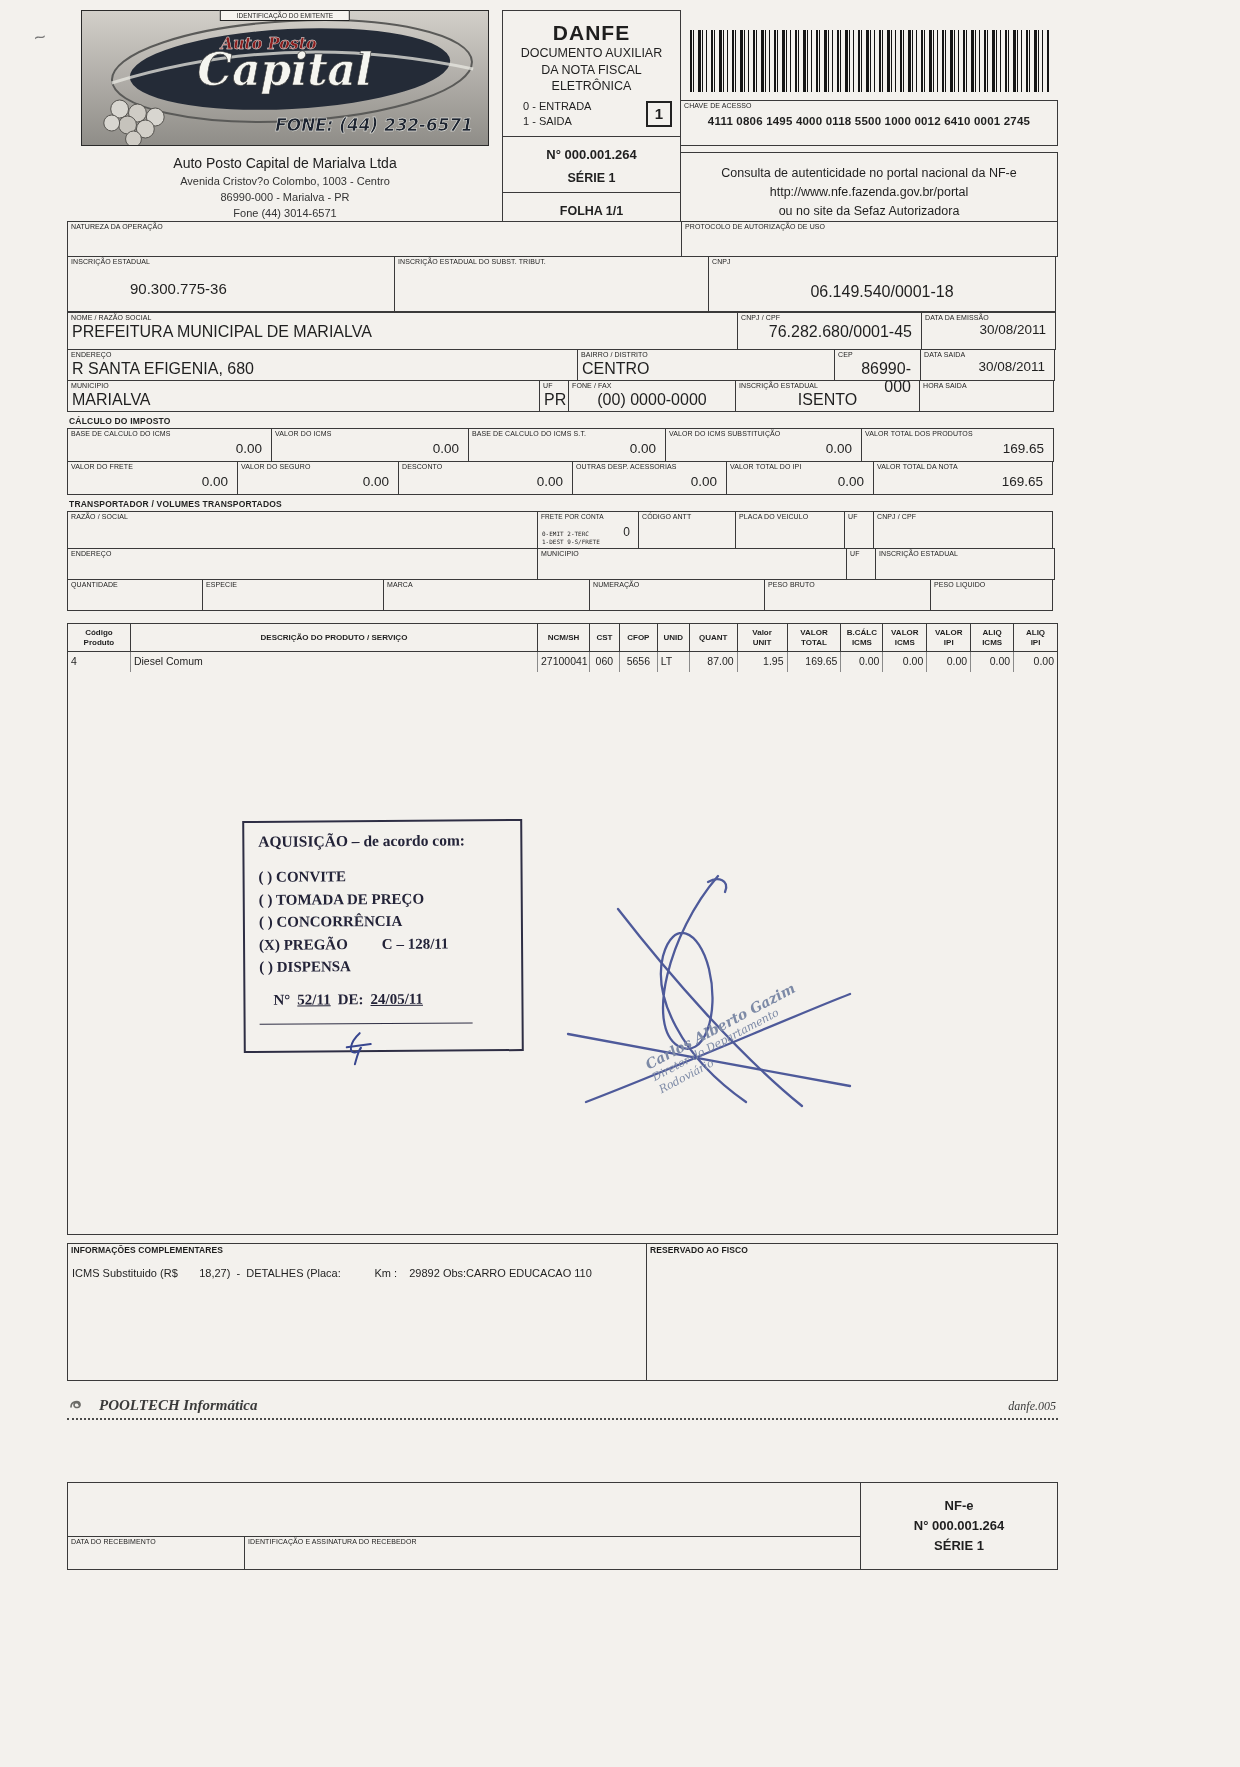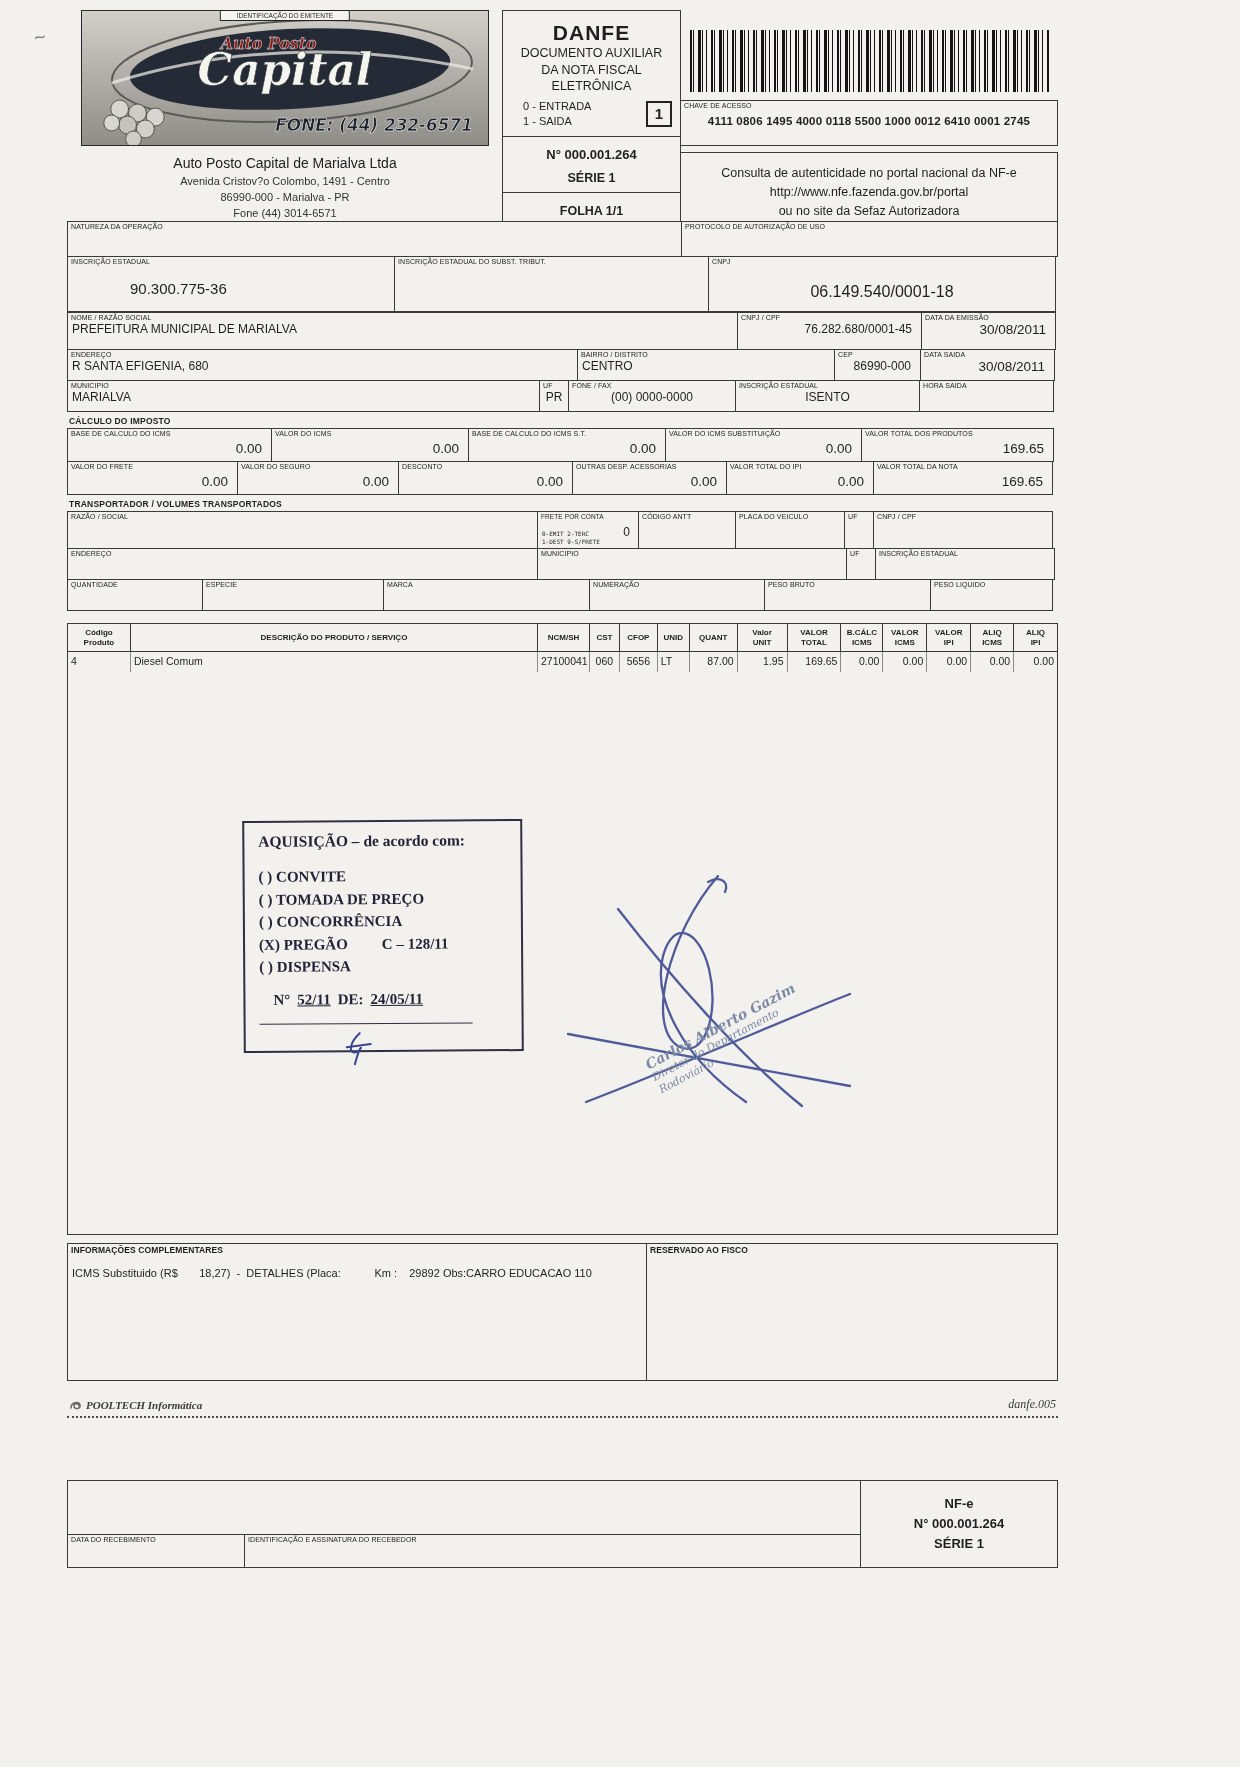--- a/index.html
+++ b/index.html
@@ -15,21 +15,21 @@
 
   .tilde { position: absolute; left: 34px; top: 26px; font-size: 20px; color: #777; transform: rotate(-12deg); }
 
   
   .row { display: flex; }
   .row.up { margin-top: -1px; }
   .cell { position: relative; border: 1px solid #3a3a3a; padding: 10px 4px 2px 4px; background: transparent; }
   .cell + .cell { margin-left: -1px; }
   .lbl { position: absolute; top: 1px; left: 3px; font-size: 7px; letter-spacing: .1px; color: #1c1c1c; white-space: nowrap; }
   .lbl-lg { font-size: 8.5px; font-weight: bold; }
-  .val { font-size: 12px; line-height: 1.1; }
+  .val { font-size: 16px; line-height: 1.1; }
   .ralign { text-align: right; padding-right: 5px; }
   .center { text-align: center; }
   .sec-title { font-size: 8.5px; font-weight: bold; padding: 4px 0 2px 2px; letter-spacing: .2px; }
 
   
   .header { display: flex; height: 212px; }
   .emit-col { width: 436px; position: relative; }
   .logo-box { position: relative; margin: 0 14px; height: 136px; border: 1px solid #2a2a2a; background: #b9b7b1; }
   .logo-id-label { position: absolute; top: -1px; left: 50%; transform: translateX(-50%);
     background: #f6f4f0; border: 1px solid #222; font-size: 6.5px; padding: 1px 16px; white-space: nowrap; z-index: 3; }
@@ -109,22 +109,22 @@
   .sig-role { font-size: 11px; line-height: 1.25; }
 
   
   .info-row { margin-top: 8px; }
   .info-left { width: 580px; height: 138px; }
   .info-right { width: 412px; }
   .info-text { margin-top: 13px; font-size: 11px; white-space: pre-wrap; }
 
   
   .pool-row { margin-top: 16px; display: flex; justify-content: space-between; align-items: flex-end; padding: 0 2px; }
-  .pool-left { display: flex; align-items: center; gap: 3px; font-family: "Liberation Serif", serif;
-    font-style: italic; font-weight: bold; font-size: 11px; color: #3a3a3a; }
+  .pool-left { display: flex; align-items: flex-start; gap: 16px; font-family: "Liberation Serif", serif;
+    font-style: italic; font-weight: bold; font-size: 15px; color: #3a3a3a; }
   .pool-ver { font-family: "Liberation Serif", serif; font-style: italic; font-size: 12px; color: #3a3a3a; }
   .dotline { margin-top: 4px; border-top: 2px dotted #4a4a4a; height: 0; }
 
   .receipt { margin-top: 62px; display: flex; height: 88px; }
   .receipt-left { width: 794px; display: flex; flex-direction: column; }
   .receipt-top { flex: 1; border: 1px solid #3a3a3a; }
   .receipt-bottom { display: flex; height: 34px; margin-top: -1px; }
   .rb-data { width: 178px; }
   .rb-ident { flex: 1; }
   .nfe-cell { width: 198px; margin-left: -1px; padding-top: 13px; }
@@ -160,21 +160,21 @@
             <circle cx="46" cy="114" r="9" fill="#c6c3bc" stroke="#55534f"></circle>
             <circle cx="64" cy="118" r="9" fill="#d2cfc8" stroke="#55534f"></circle>
             <circle cx="30" cy="112" r="8" fill="#d8d6d0" stroke="#55534f"></circle>
             <circle cx="52" cy="128" r="8" fill="#cfccc5" stroke="#55534f"></circle>
             <text x="140" y="38" font-size="16" font-style="italic" font-weight="bold" font-family="DejaVu Serif, serif" fill="#8c1f1f" stroke="#f2f0ea" stroke-width="0.4">Auto Posto</text>
             <text x="205" y="74" font-size="44" font-style="italic" font-weight="bold" text-anchor="middle" font-family="DejaVu Serif, serif" fill="#f5f5f0" stroke="#3a3a3a" stroke-width="0.6">Capital</text>
             <text x="295" y="120" font-size="17" font-style="italic" font-weight="bold" text-anchor="middle" font-family="DejaVu Sans, sans-serif" fill="#1d2430" stroke="#f0f0ea" stroke-width="0.5">FONE: (44) 232-6571</text>
           </svg>
         </div>
         <div class="emit-name">Auto Posto Capital de Marialva Ltda</div>
-        <div class="emit-addr">Avenida Cristov?o Colombo, 1491 - Centro</div>
+        <div class="emit-addr">Avenida Cristov?o Colombo, 1003 - Centro</div>
         <div class="emit-addr">86990-000 - Marialva - PR</div>
         <div class="emit-addr">Fone (44) 3014-6571</div>
       </div>
 
       <div class="danfe-col">
         <div class="danfe-title">DANFE</div>
         <div class="danfe-sub">DOCUMENTO AUXILIAR</div>
         <div class="danfe-sub">DA NOTA FISCAL</div>
         <div class="danfe-sub">ELETRÔNICA</div>
         <div class="danfe-es">

